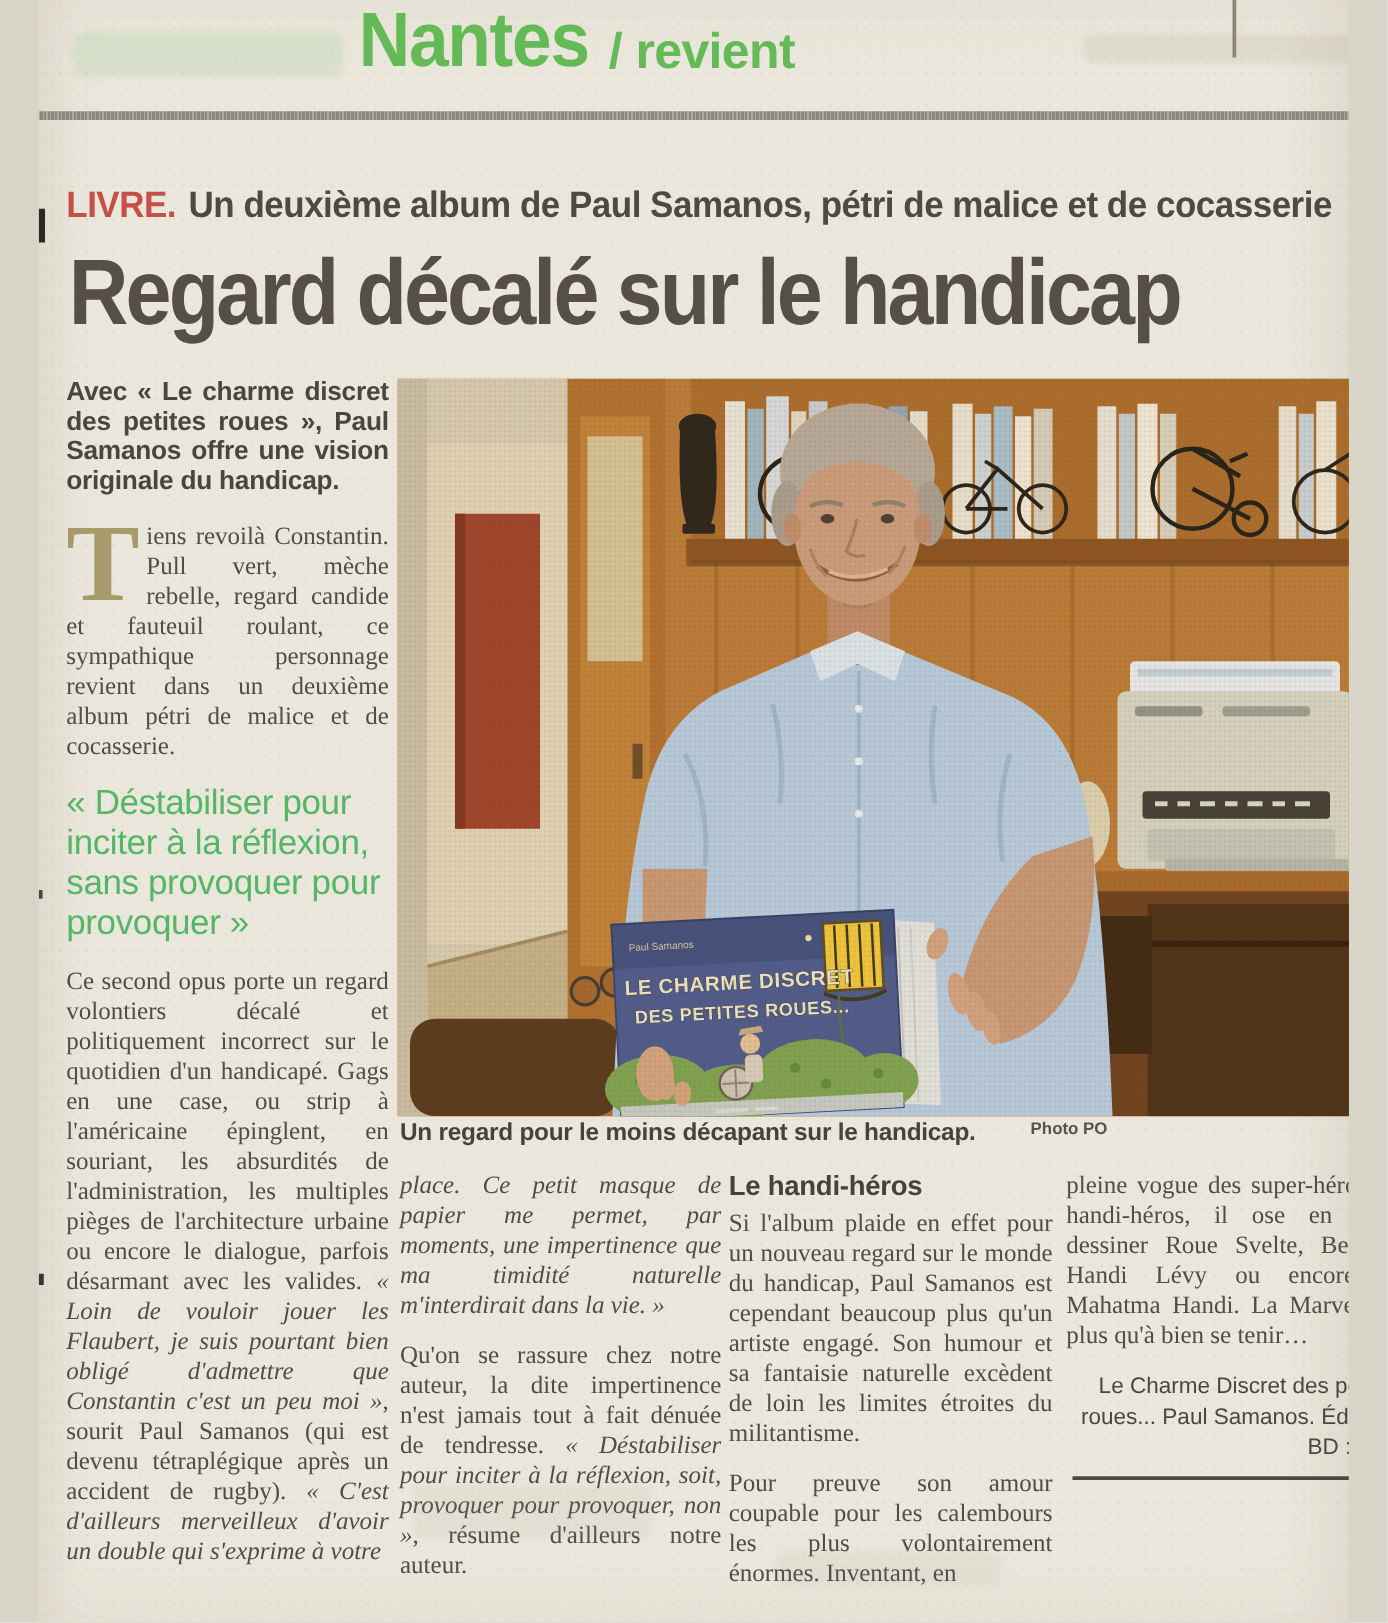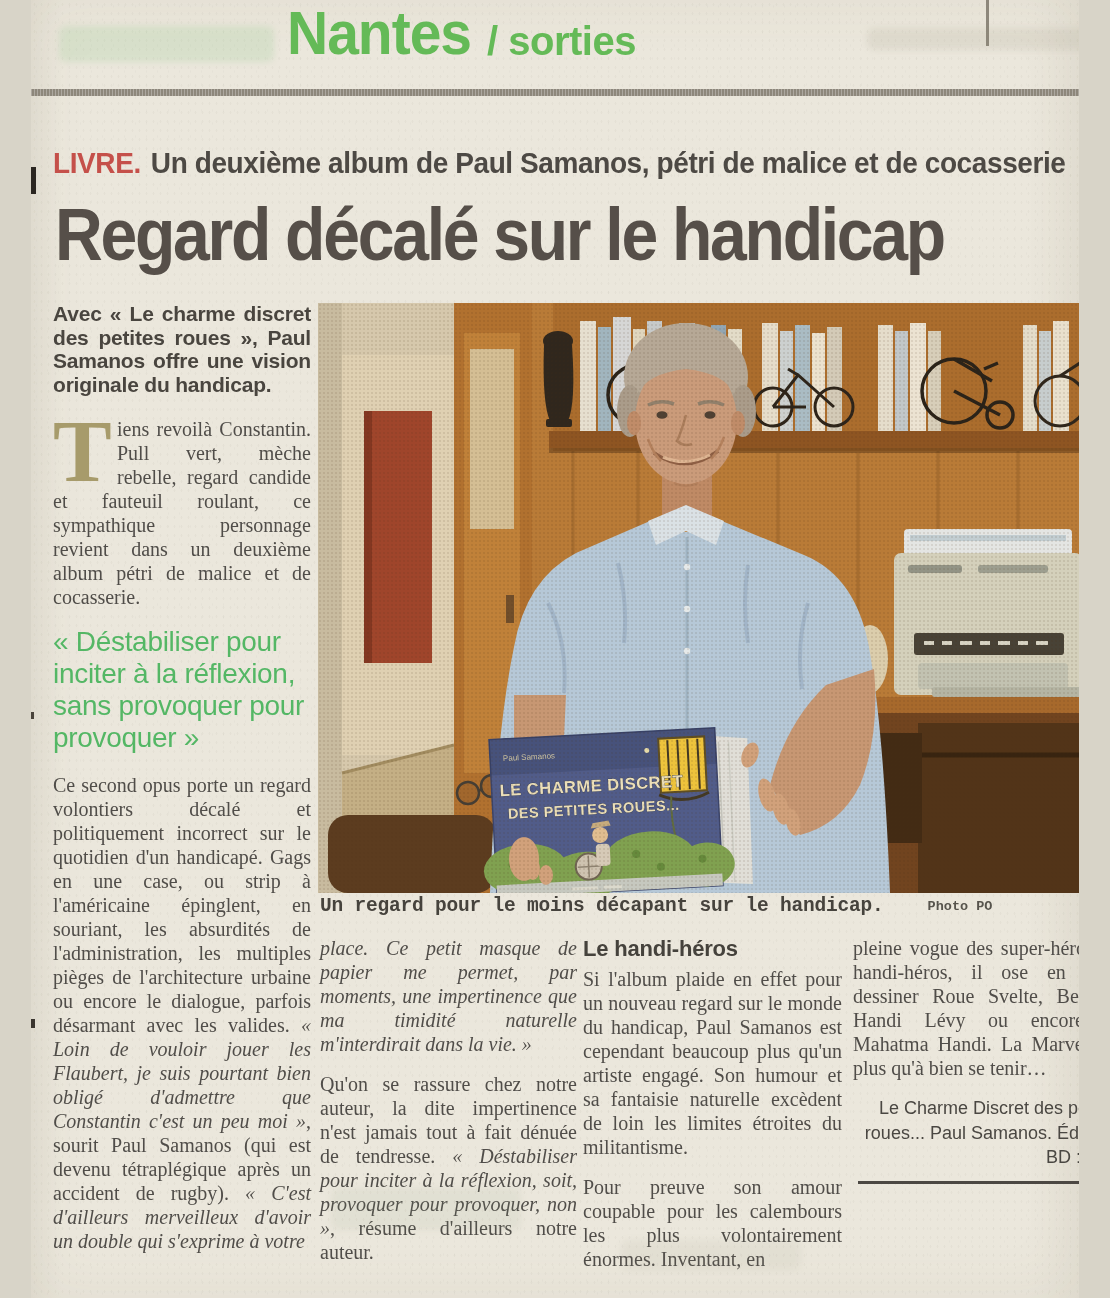--- a/index.html
+++ b/index.html
@@ -38,21 +38,21 @@
   .dropcap{float:left;width:56px;height:68px;font-family:"Liberation Serif",serif;font-weight:700;
     font-size:88px;line-height:62px;color:var(--dropcap);margin:4px 8px 0 0;}
   .pullquote{margin-top:17px;font-size:28px;line-height:32px;font-weight:400;color:var(--green2);letter-spacing:-0.3px;}
   .p2{margin-top:19px;}
 
   
   .photo{left:287px;top:303px;width:770px;height:590px;background:#b97a36;}
   .photo svg{display:block;}
   .halftone{inset:0;pointer-events:none;
     background-image:radial-gradient(rgba(70,45,20,.10) 0.8px, transparent 1.05px);background-size:4px 4px;}
-  .caption{left:289px;top:895px;width:768px;display:flex;align-items:center;gap:8px;font-family:Liberation Mono, monospace;}
+  .caption{left:289px;top:895px;width:768px;display:flex;align-items:flex-start;gap:8px;}
   .caption .cap{font-size:19.5px;font-weight:700;color:#46433d;letter-spacing:-0.2px;}
   .caption .credit{font-size:13.5px;font-weight:700;color:#57544d;margin-left:36px;}
 
   
   .colB{top:936px;color:#504d49;}
   .col2{left:289px;width:257px;}
   .col3{left:552px;width:259px;}
   .col4{left:822px;width:268px;}
   .colhead{font-family:"Liberation Sans",sans-serif;font-size:22px;font-weight:700;color:#45423c;margin-bottom:5px;letter-spacing:-0.2px;}
   .colB p{margin:0;}
@@ -65,21 +65,21 @@
   .mark{background:#2b2722;}
   .ghost{filter:blur(3px);border-radius:8px;pointer-events:none;}
 </style>
 </head>
 <body>
 
 <div id="page">
 
   <div class="abs masthead">
     <span class="big">Nantes</span>
-    <span class="small">/ sorties</span>
+    <span class="small">/ revient</span>
   </div>
   <div class="abs rule-top"></div>
   <div class="abs tick"></div>
 
   <div class="abs kicker">
     <span class="label">LIVRE.</span><span class="text">Un deuxième album de Paul Samanos, pétri de malice et de cocasserie</span>
   </div>
 
   <div class="abs headline">Regard décalé sur le handicap</div>
 

